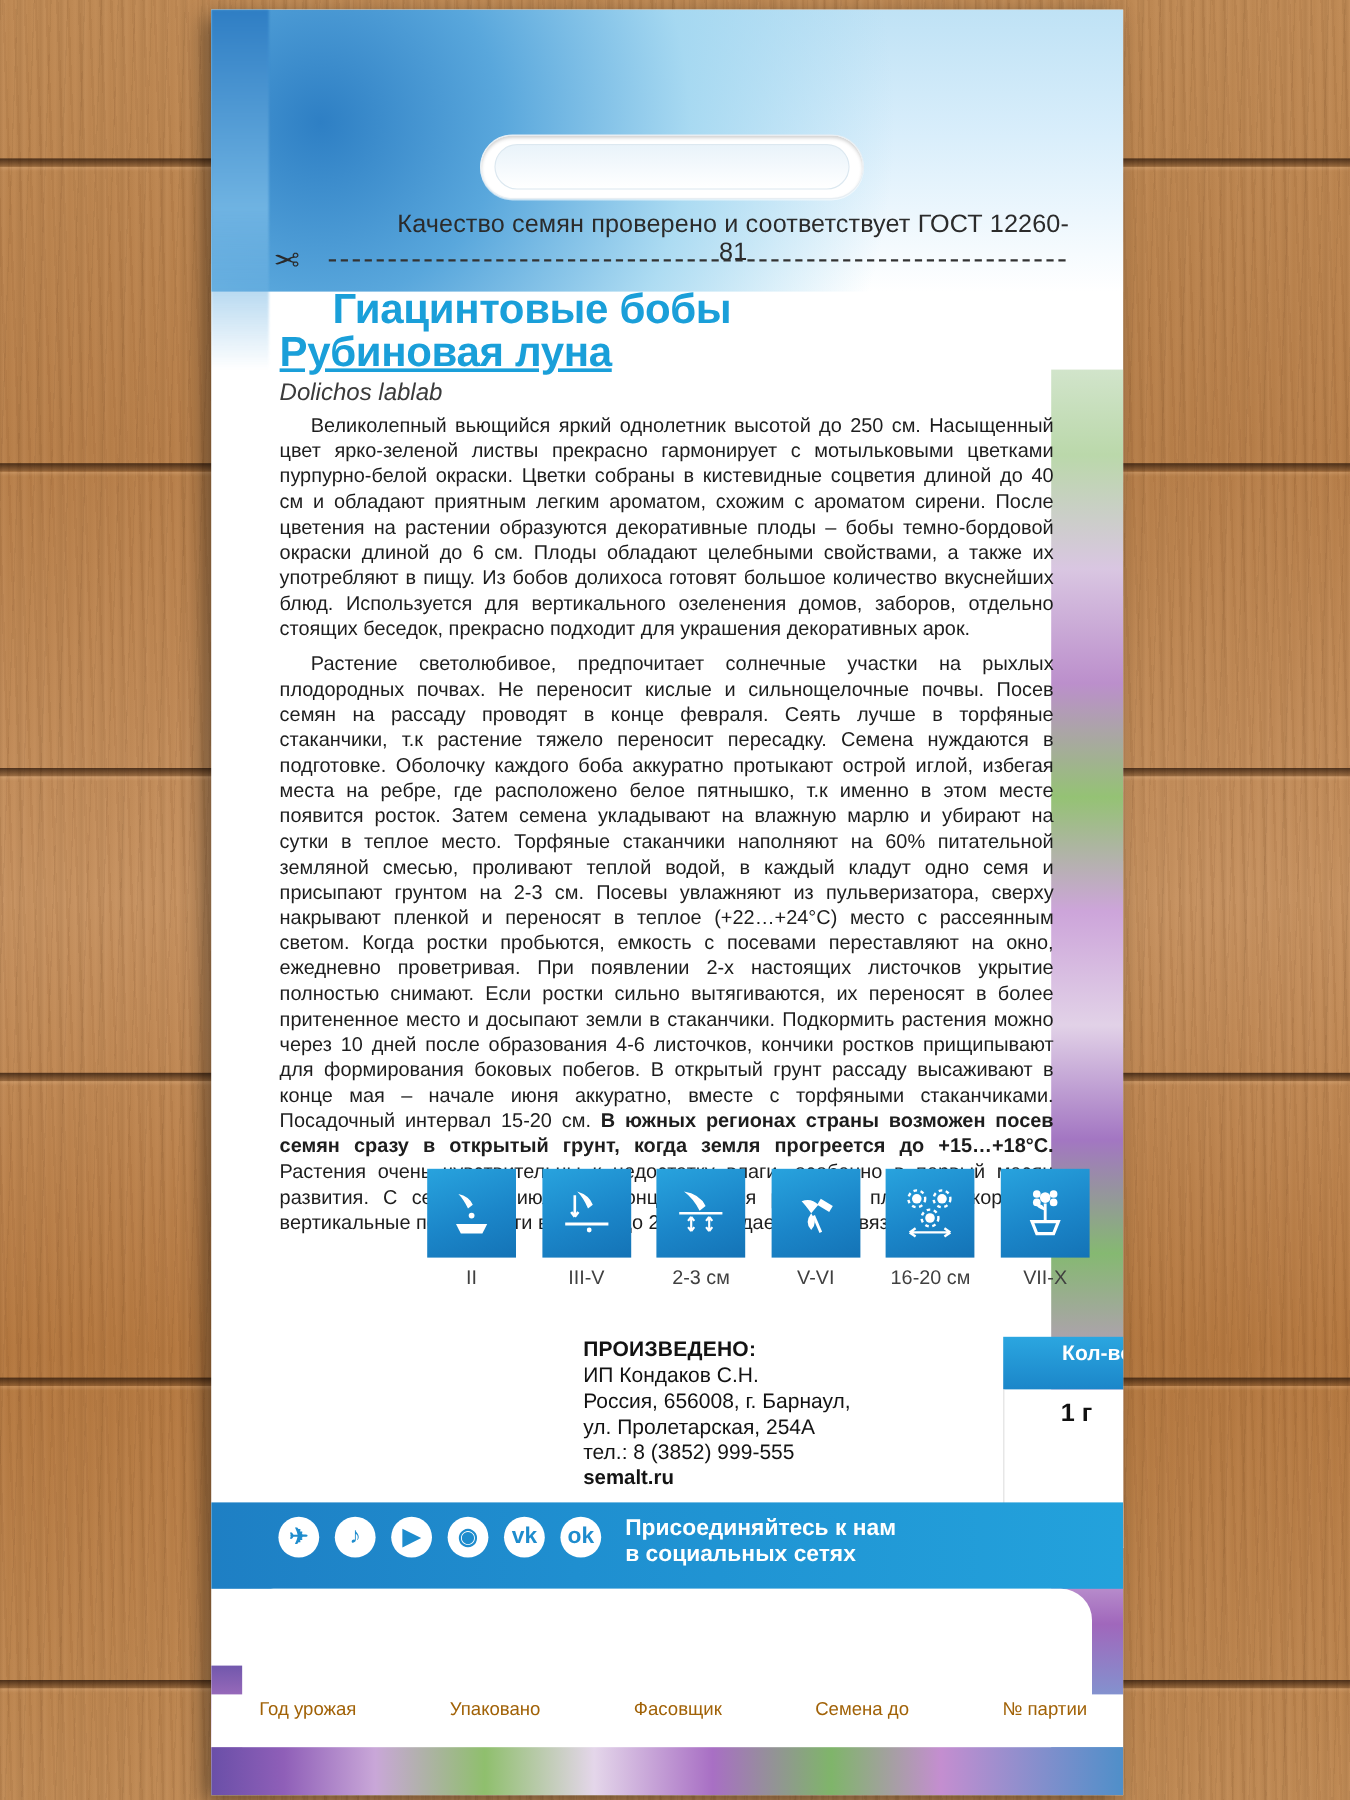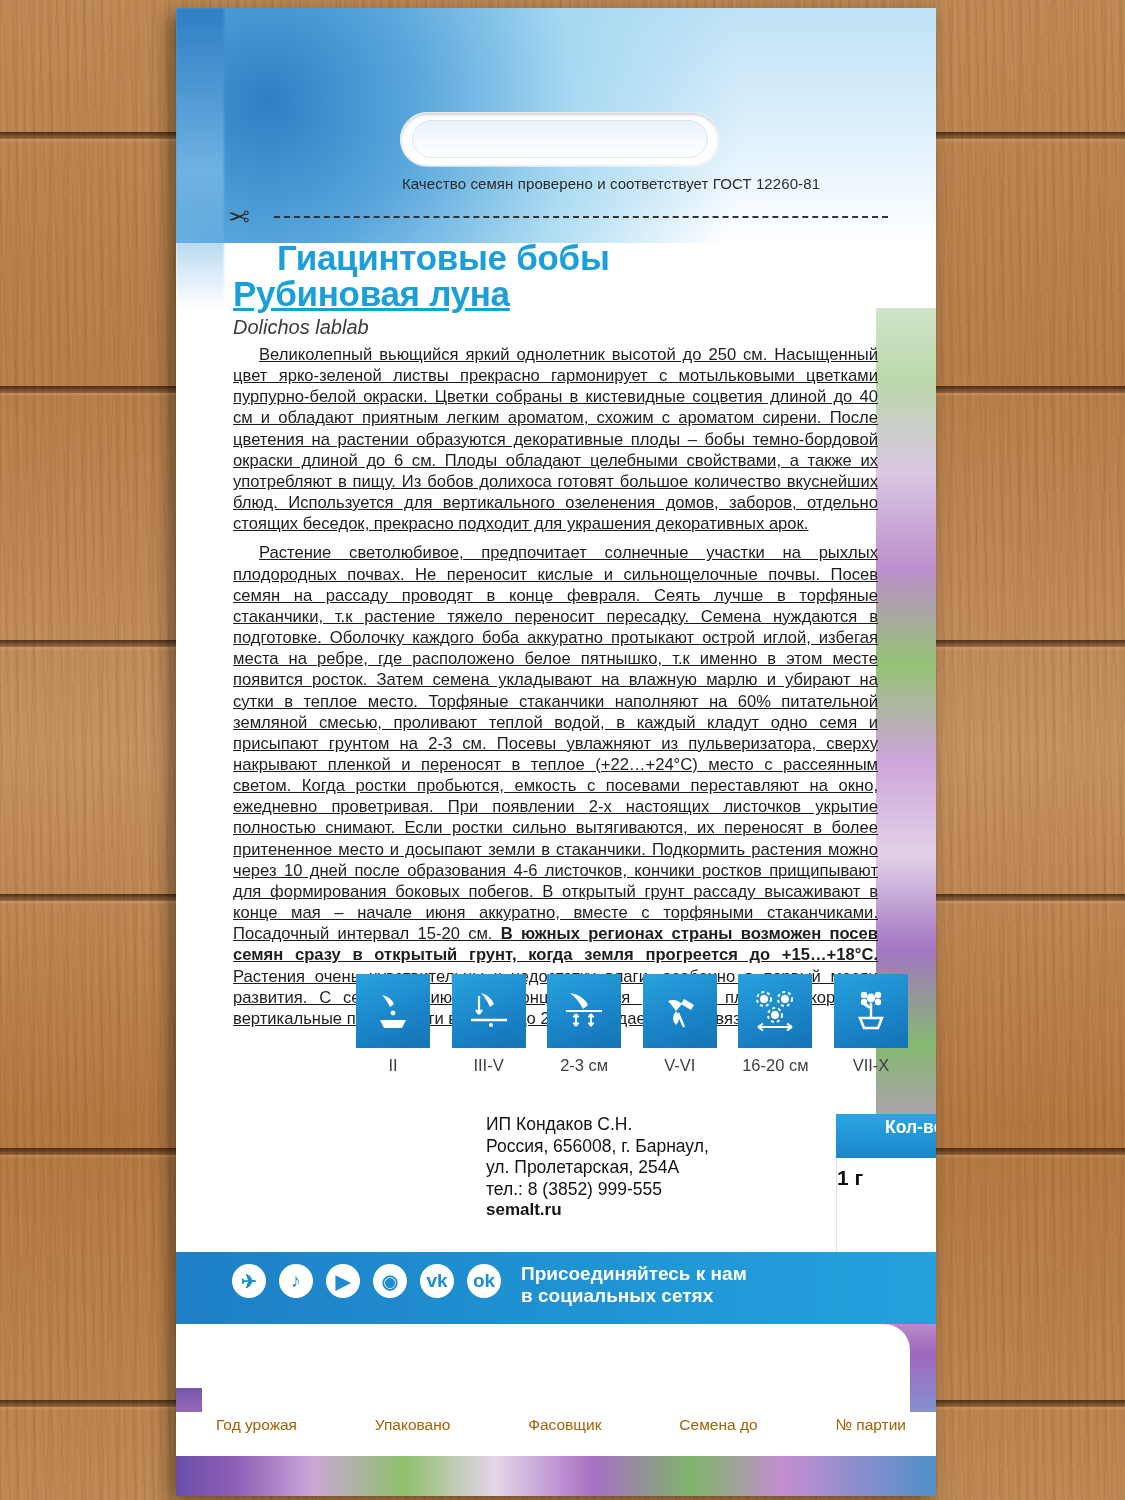--- a/index.html
+++ b/index.html
@@ -100,21 +100,21 @@
   .scissors {
     position: absolute; left: 0; top: -2px; font-size: 26px; color: #2a2a2a;
     transform: scaleX(-1);
   }
   .dash {
     position: absolute; left: 46px; top: 12px; right: 0; height: 0;
     border-top: 2px dashed #333;
   }
   .gost {
     position: absolute; left: 155px; top: 167px; width: 560px;
-    text-align: center; font-size: 15px; color: #2b2b2b; letter-spacing: .1px;
+    text-align: center; font-size: 21px; color: #2b2b2b; letter-spacing: .1px;
   }
 
   
   .title-block { position: absolute; left: 57px; top: 232px; width: 640px; }
   .title-1 {
     font-size: 35px; font-weight: 700; color: #1a9fd9; line-height: 1.04;
     letter-spacing: -.3px;
     margin-left: 44px;
   }
   .title-2 {
@@ -127,21 +127,21 @@
     font-size: 20px; font-style: italic; font-weight: 400; color: #3b3b3b;
   }
 
   
   .body-text {
     position: absolute; left: 57px; top: 336px; width: 645px;
     font-size: 16.6px; line-height: 1.275; color: #1d1d1d;
     text-align: justify; text-justify: inter-word;
     hyphens: manual;
   }
-  .body-text p { margin: 0 0 0 0; text-indent: 26px; text-decoration: underline; }
+  .body-text p { margin: 0 0 0 0; text-indent: 26px; }
   .body-text p + p { margin-top: 8px; }
   .body-text b { font-weight: 700; }
 
   
   .icons-row {
     position: absolute; left: 176px; top: 966px; width: 560px;
     display: flex; justify-content: space-between;
   }
   .icon-cell { width: 82px; text-align: center; }
   .icon-box {
@@ -165,21 +165,21 @@
     position: absolute; left: 660px; top: 1106px; width: 122px;
   }
   .qty-label {
     background: linear-gradient(180deg,#2ba6e0,#1b86c9);
     color: #fff; font-weight: 700; font-size: 17.5px;
     padding: 3px 8px 20px; text-align: right;
   }
   .qty-value {
     background: #fff; border: 1px solid #e2e2e2; border-top: none;
     height: 132px; padding-top: 8px;
-    font-size: 21px; font-weight: 700; color: #111;
+    text-align: center; font-size: 21px; font-weight: 700; color: #111;
   }
 
   
   .social-bar {
     position: absolute; left: 0; top: 1244px; width: 100%; height: 72px;
     background: linear-gradient(90deg,#1e7fc4 0%, #1f8fd0 40%, #23a2dc 100%);
   }
   .social-icons {
     position: absolute; left: 56px; top: 1256px;
     display: flex; gap: 13px; align-items: center;
@@ -343,20 +343,21 @@
           <path d="M24 22 q-7-2-8-6 q7 0 8 6z" fill="#fff"></path>
           <path d="M13 31 h22 l-4 10 h-14z" fill="none" stroke="#fff" stroke-width="2.6"></path>
         </svg>
       </div>
       <div class="icon-cap">VII-X</div>
     </div>
 
   </div>
 
   <div class="producer">
+    <div class="ttl">ПРОИЗВЕДЕНО:</div>
     <div>ИП Кондаков С.Н.</div>
     <div>Россия, 656008, г. Барнаул,</div>
     <div>ул. Пролетарская, 254А</div>
     <div>тел.: 8 (3852) 999-555</div>
     <div class="site">semalt.ru</div>
   </div>
 
   <div class="qty">
     <div class="qty-label">Кол-во:</div>
     <div class="qty-value">1 г</div>

